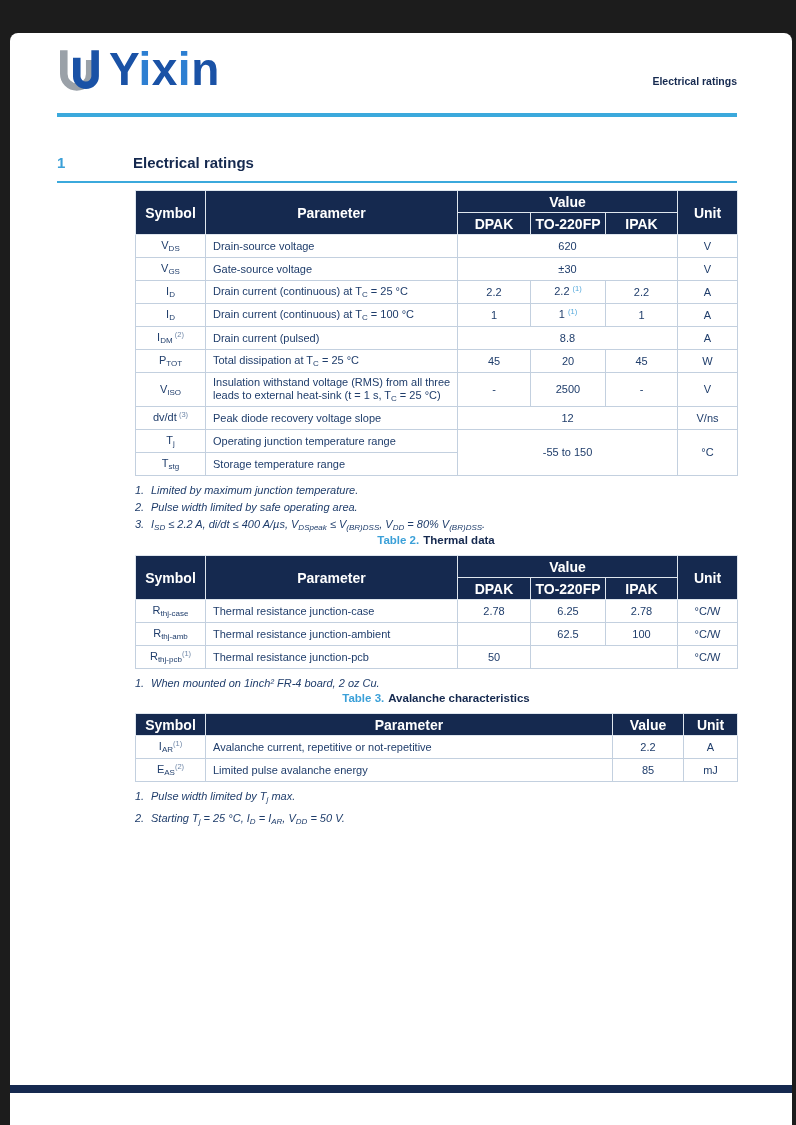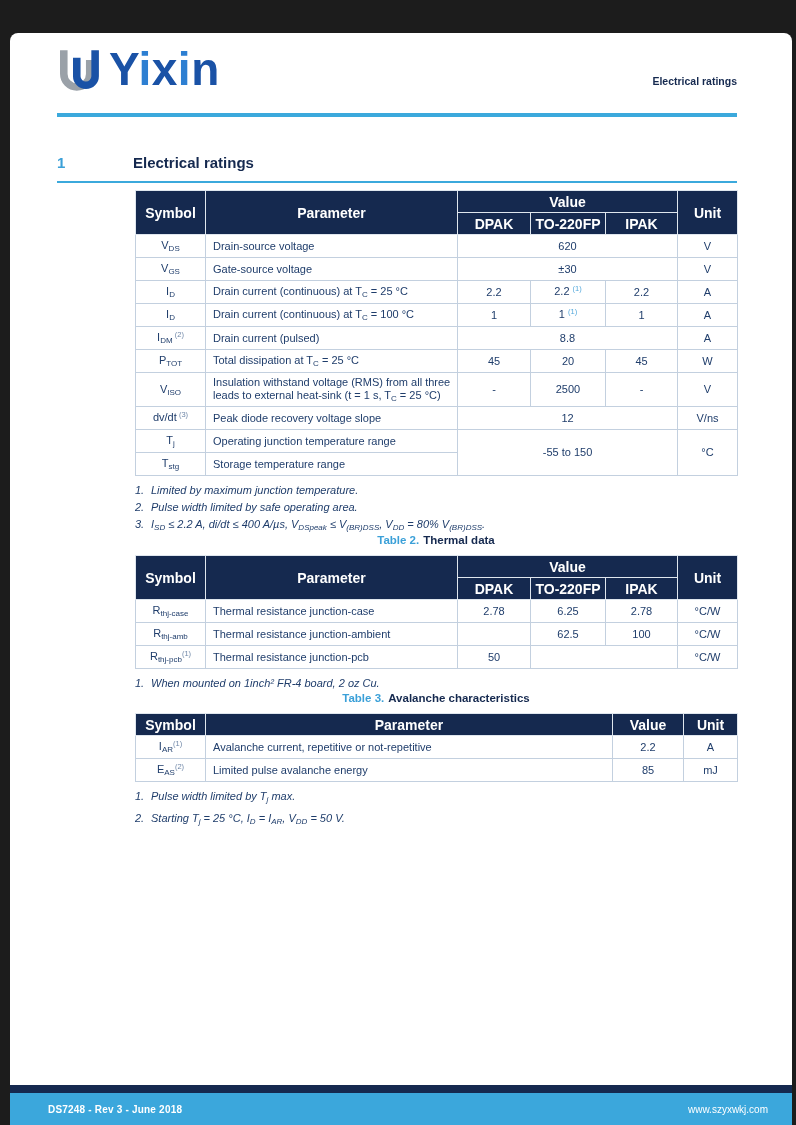--- a/index.html
+++ b/index.html
@@ -280,18 +280,14 @@
       </div>
       <div class="fn">
         <span class="fn-num">2.</span>
         <span class="fn-text"><span>Starting T</span><sub>j</sub><span> = 25 °C, I</span><sub>D</sub><span> = I</span><sub>AR</sub><span>, V</span><sub>DD</sub><span> = 50 V.</span></span>
       </div>
     </div>
 
   </div>
 
   <div class="footer-navy"></div>
-  <div class="footer-blue">
-    <span class="footer-left">DS7248 - Rev 3 - June 2018</span>
-    <span class="footer-right">www.szyxwkj.com</span>
-  </div>
 
 </div>
 
 </body></html>

